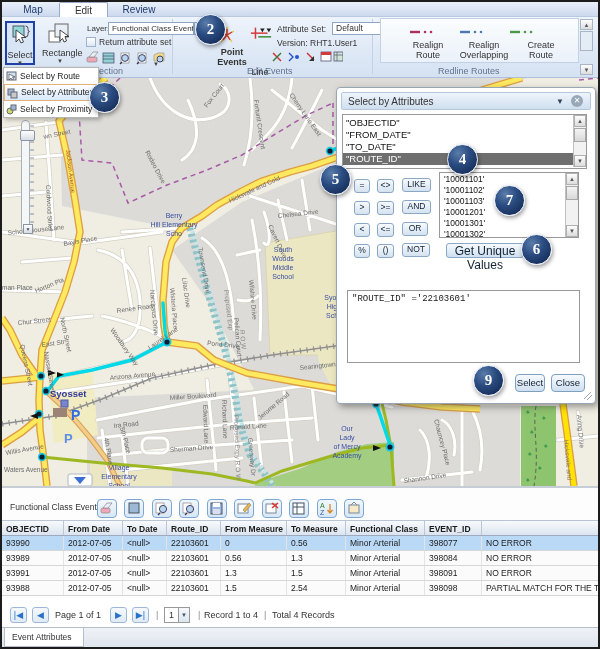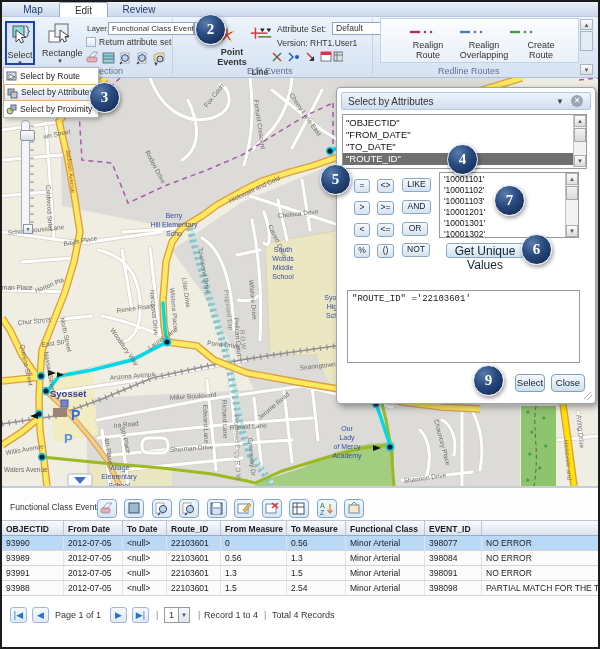--- a/index.html
+++ b/index.html
@@ -621,13 +621,16 @@
     <div class="pbtn" style="left:108px">▶</div>
     <div class="pbtn" style="left:130px">▶|</div>
     <div style="position:absolute;left:154px;top:5px;color:#888;">|</div>
     <div style="position:absolute;left:162px;top:2px;width:15px;height:16px;background:#fff;border:1px solid #999;text-align:center;line-height:15px;">1</div>
     <div style="position:absolute;left:177px;top:2px;width:11px;height:16px;background:linear-gradient(#f5f8fb,#dce6f0);border:1px solid #999;border-left:none;font-size:6px;text-align:center;line-height:15px;color:#456;">▼</div>
     <div style="position:absolute;left:196px;top:5px;color:#888;">|</div>
     <div style="position:absolute;left:202px;top:5px;">Record 1 to 4</div>
     <div style="position:absolute;left:262px;top:5px;color:#888;">|</div>
     <div style="position:absolute;left:270px;top:5px;">Total 4 Records</div>
   </div>
+  <div id="bottomtabs">
+    <div id="evtab">Event Attributes </div>
+  </div>
 </div>
 
 </body></html>

